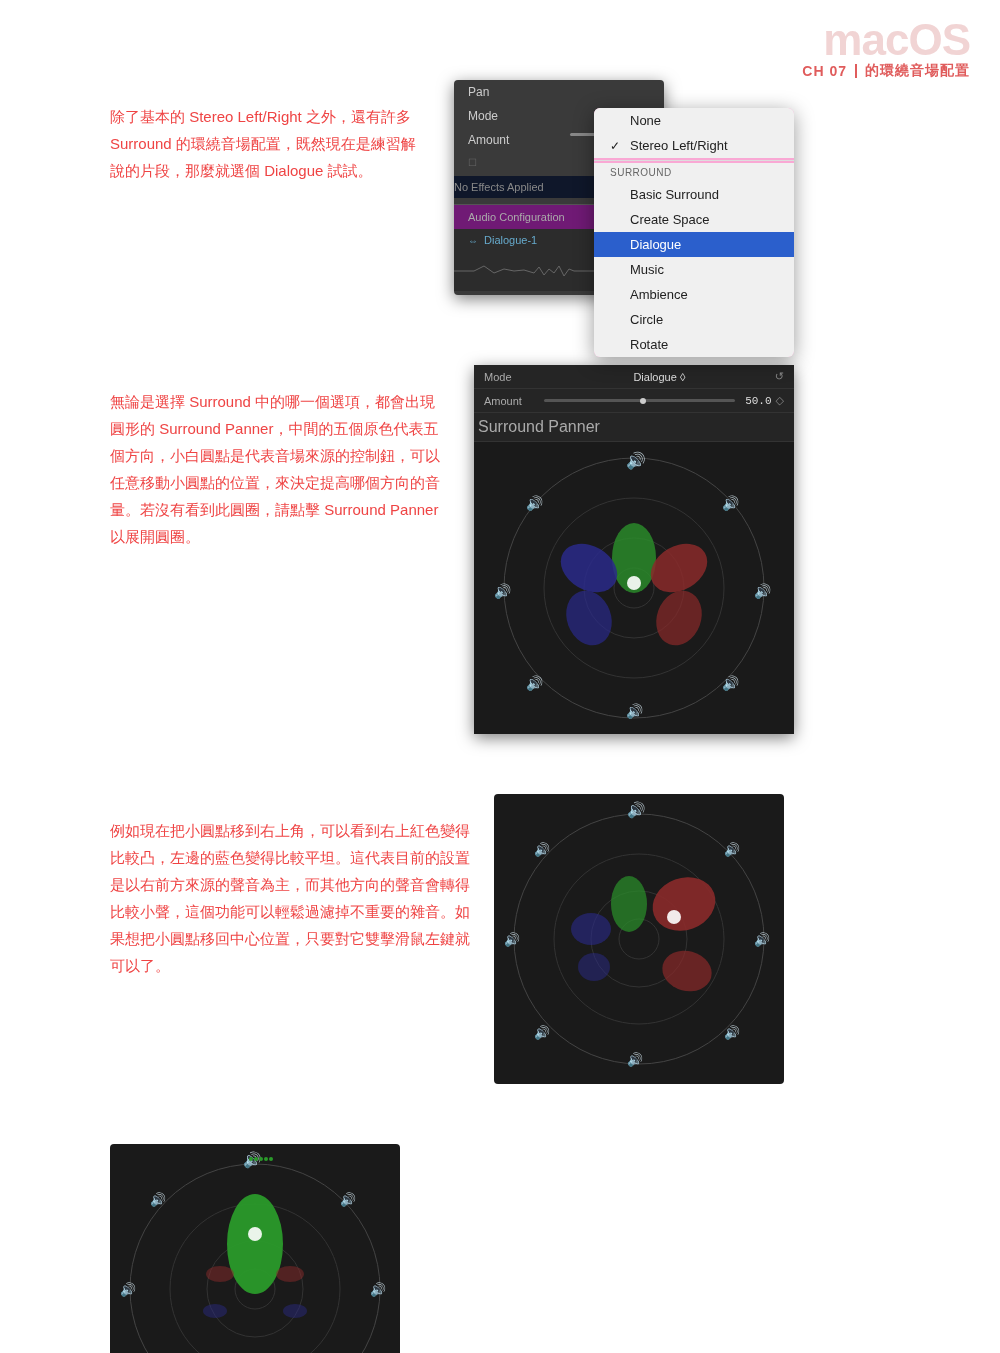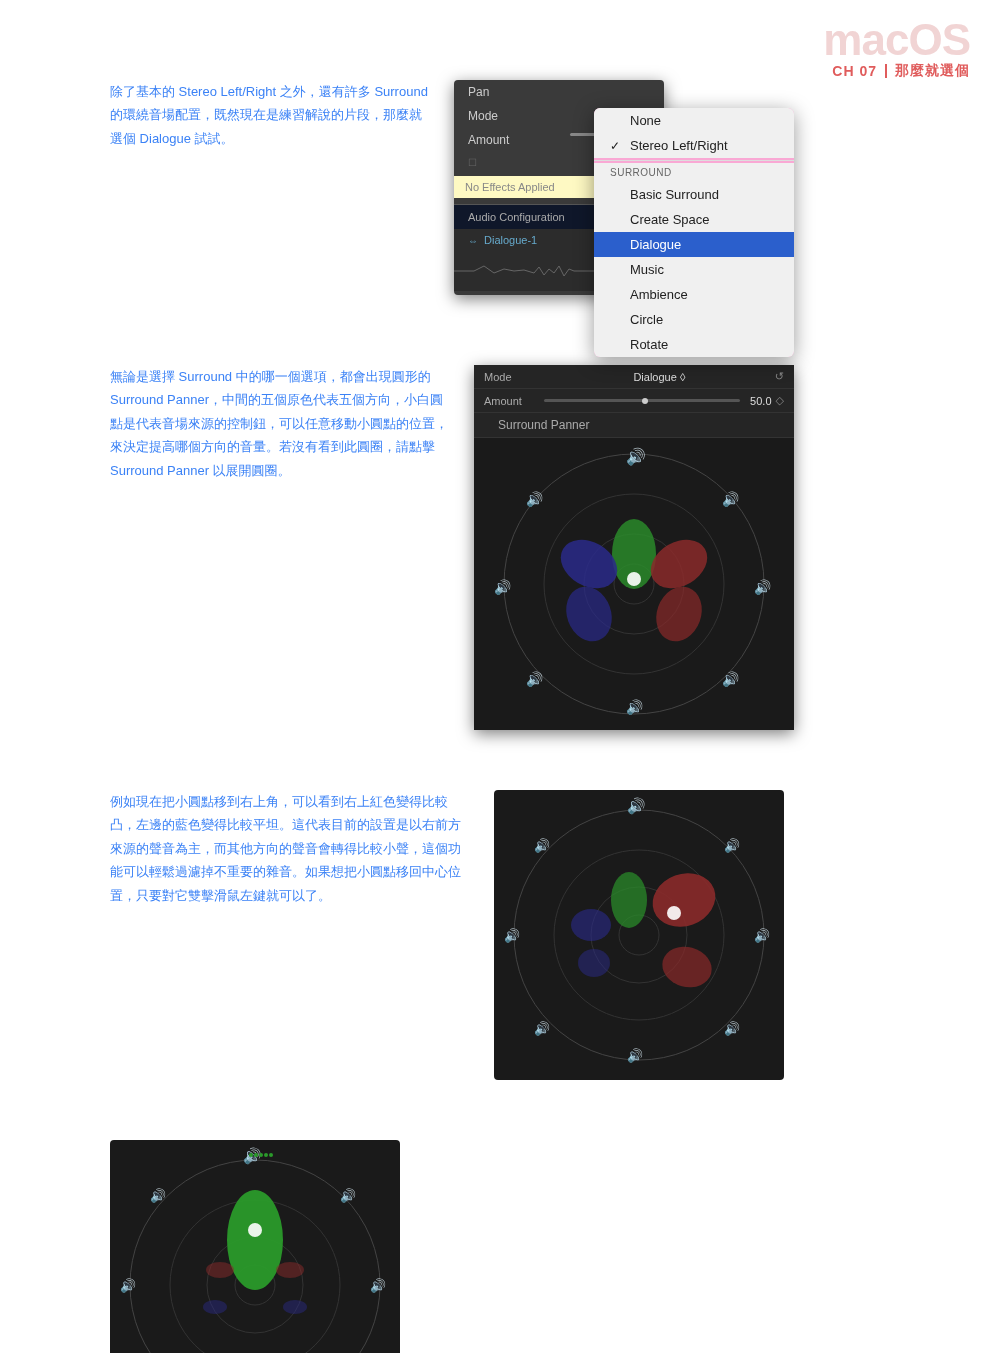--- a/index.html
+++ b/index.html
@@ -51,23 +51,24 @@
 
     
     .section {
       display: flex;
       gap: 24px;
       margin-bottom: 40px;
       align-items: flex-start;
     }
     .section-text {
       flex: 1;
-      font-size: 13px;
+      font-size: 15px;
       line-height: 1.8;
-      color: #3b82f6;
+      color: #ef4444;
+      margin-top: 23px;
     }
     .section-visual {
       flex-shrink: 0;
     }
 
     
     .section-1 .section-text {
       max-width: 320px;
     }
     .dropdown-row {
@@ -75,30 +76,30 @@
       font-size: 12px;
       color: #ccc;
       display: flex;
       align-items: flex-start;
       justify-content: space-between;
     }
     .dropdown-row.effects-row {
       color: #888;
     }
     .no-effects {
-      padding: 5px 11px;
+      padding: 5px 0;
       font-size: 11px;
       color: #888;
-      background: #fef9c3;
+      background: #0f172a;
     }
     .audio-config {
       padding: 6px 14px;
       font-size: 11px;
       color: #aaa;
-      background: #0f172a;
+      background: #701a75;
       border-top: 1px solid #555;
     }
     .dialogue-track {
       padding: 5px 14px;
       font-size: 11px;
       color: #6ac;
       background: #2c2c2c;
       display: flex;
       align-items: center;
       gap: 6px;
@@ -217,21 +218,21 @@
     }
   </style>
 </head>
 <body>
 
 <div class="page-header">
   <div class="logo-text">macOS</div>
   <div class="chapter-label">
     <span>CH 07</span>
     <span class="divider"></span>
-    <span>那麼就選個</span>
+    <span>的環繞音場配置</span>
   </div>
 </div>
 
 <div class="content">
 
   <div class="section section-1">
     <div class="section-text">除了基本的 Stereo Left/Right 之外，還有許多 Surround 的環繞音場配置，既然現在是練習解說的片段，那麼就選個 Dialogue 試試。</div>
     <div class="section-visual">
 
       <div style="position:relative; width:380px;">
@@ -323,25 +324,25 @@
           <span style="font-size:11px; color:#aaa; min-width:60px;">Mode</span>
           <span style="flex:1; font-size:11px; color:#ddd; text-align:center;">Dialogue ◊</span>
           <span style="font-size:11px; color:#888;">↺</span>
         </div>
 
         <div style="display:flex; align-items:center; padding:5px 10px; border-bottom:1px solid #333; background:#252525;">
           <span style="font-size:11px; color:#aaa; min-width:60px;">Amount</span>
           <div style="flex:1; height:3px; background:#555; border-radius:2px; position:relative;">
             <div style="width:6px; height:6px; background:#ccc; border-radius:50%; position:absolute; top:-1.5px; left:50%;"></div>
           </div>
-          <span style="font-size:11px; color:#ddd; margin-left:10px;">50.0</span>
+          <span style="font-size:11px; color:#ddd; margin-left:10px;font-family:Liberation Mono, monospace;">50.0</span>
           <span style="font-size:11px; color:#888; margin-left:4px;">◇</span>
         </div>
 
-        <div style="padding:5px 24px; font-size:12px; color:#aaa; background:#252525; border-bottom:1px solid #333;">Surround Panner</div>
+        <div style="padding:5px 4px; font-size:16px; color:#aaa; background:#252525; border-bottom:1px solid #333;">Surround Panner</div>
 
         <div style="background:#1a1a1a; padding:6px; display:flex; justify-content:center;">
           <svg width="300" height="280" viewBox="0 0 300 280">
 
             <circle cx="150" cy="140" r="130" fill="none" stroke="#444" stroke-width="1"></circle>
 
             <circle cx="150" cy="140" r="90" fill="none" stroke="#333" stroke-width="1"></circle>
             <circle cx="150" cy="140" r="50" fill="none" stroke="#333" stroke-width="1"></circle>
             <circle cx="150" cy="140" r="20" fill="none" stroke="#333" stroke-width="1"></circle>
 

